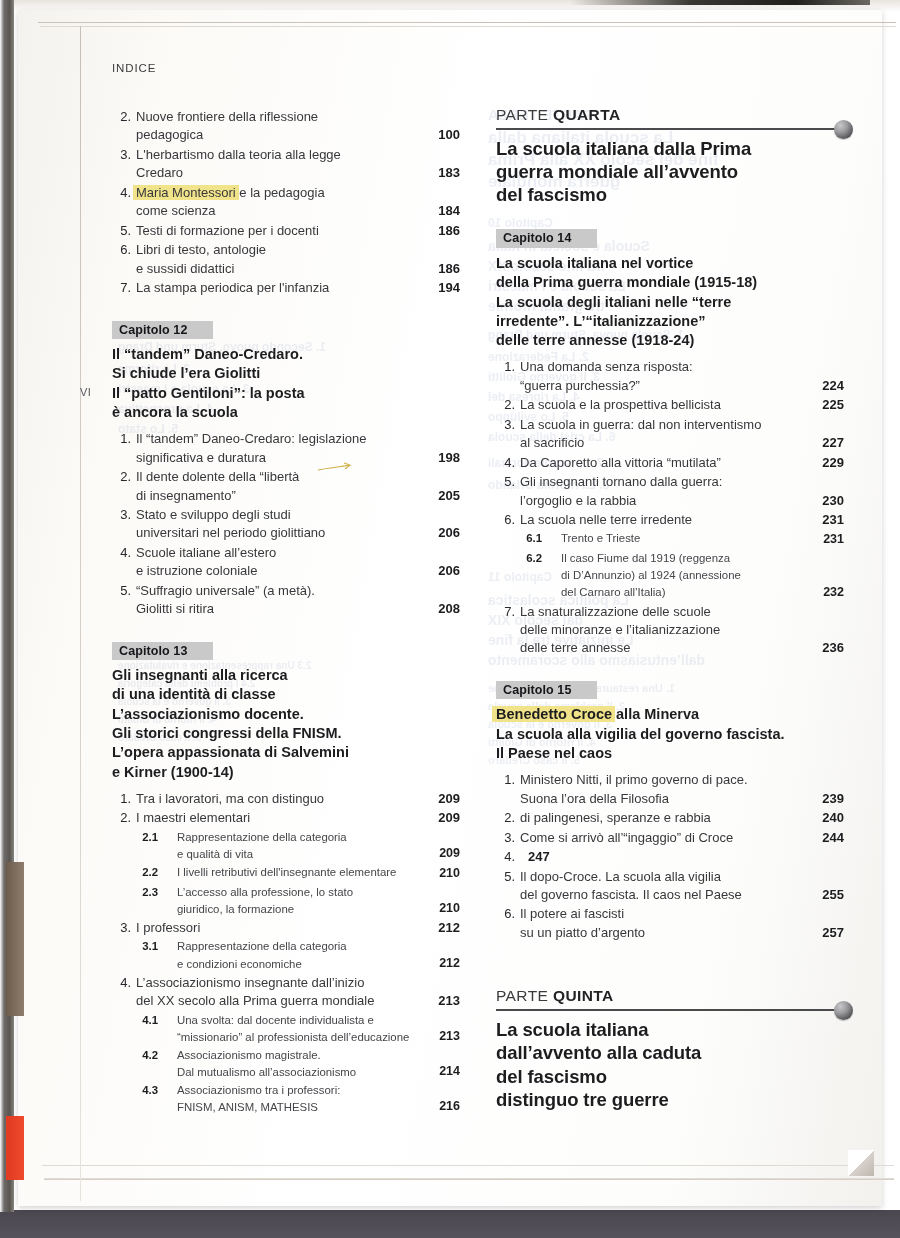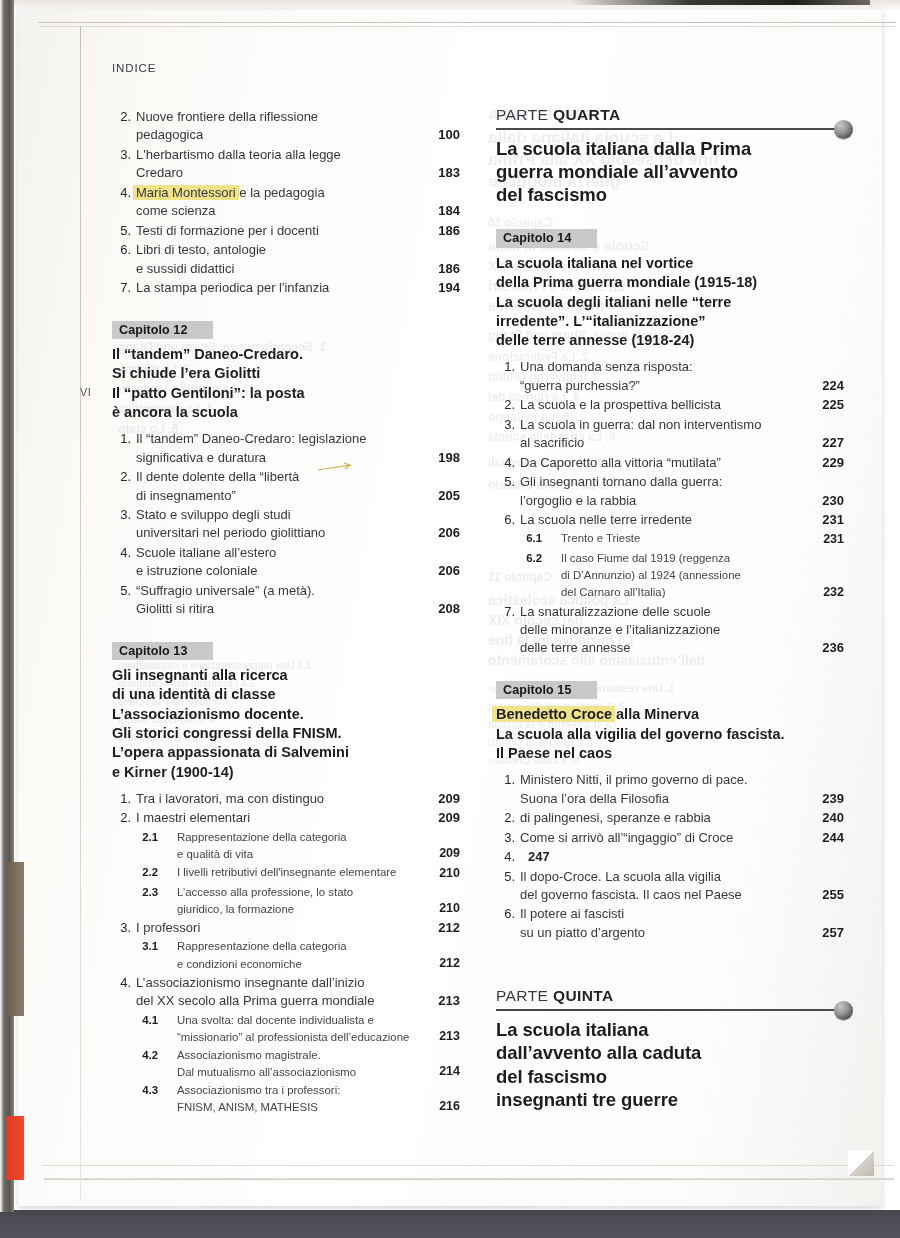--- a/index.html
+++ b/index.html
@@ -597,21 +597,21 @@
           </div></div>
         <div class="parte-block" style="margin-top: 45px;">
           <div class="parte-line">PARTE <b class="hl">QUINTA</b></div>
           <div class="parte-rule">
             <div class="parte-ball"></div>
           </div>
           <div class="parte-title">
             <div>La scuola italiana</div>
             <div>dall’avvento alla caduta</div>
             <div>del fascismo</div>
-            <div>insegnanti tre guerre</div>
+            <div>distinguo tre guerre</div>
           </div>
         </div>
       </div>
 
     <div class="pen-tick">
       <svg width="44" height="12" viewBox="0 0 44 12">
         <path d="M2 8 C 12 6, 24 5, 34 3 L 28 1 M34 3 L 29 7" stroke="#c9a227" stroke-width="1.1" fill="none" opacity=".85"></path>
       </svg>
     </div>
   </div>

